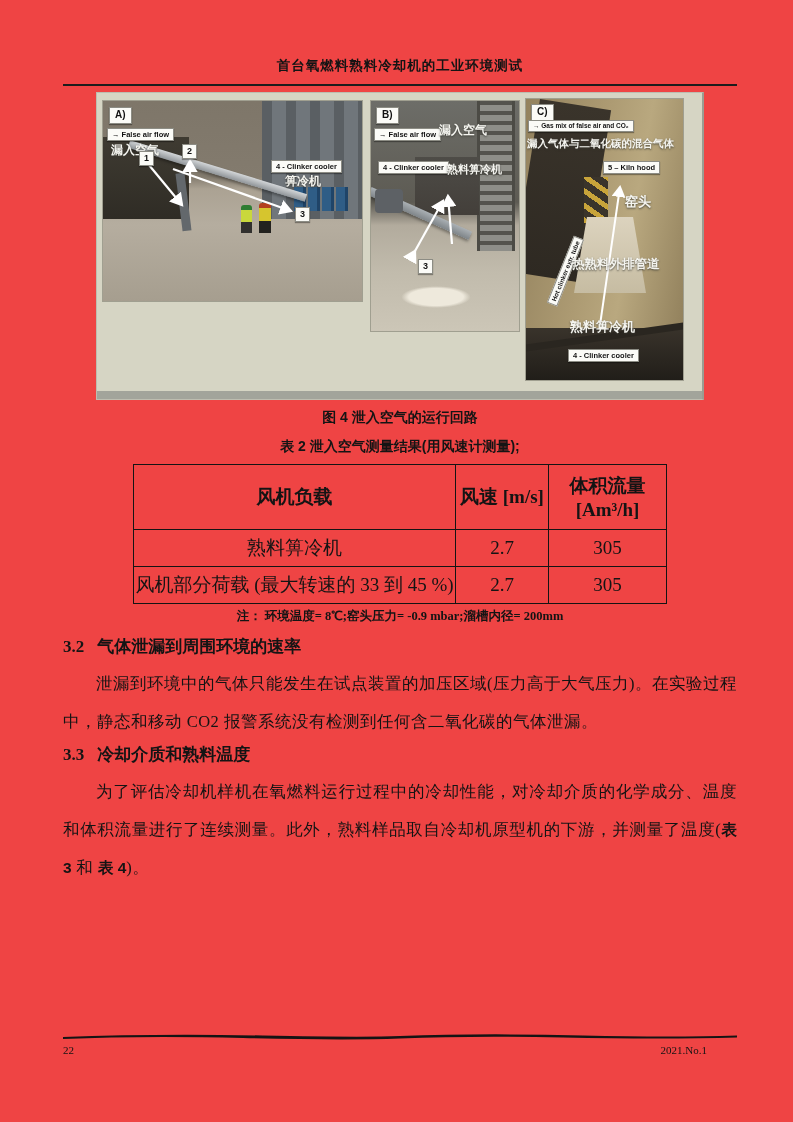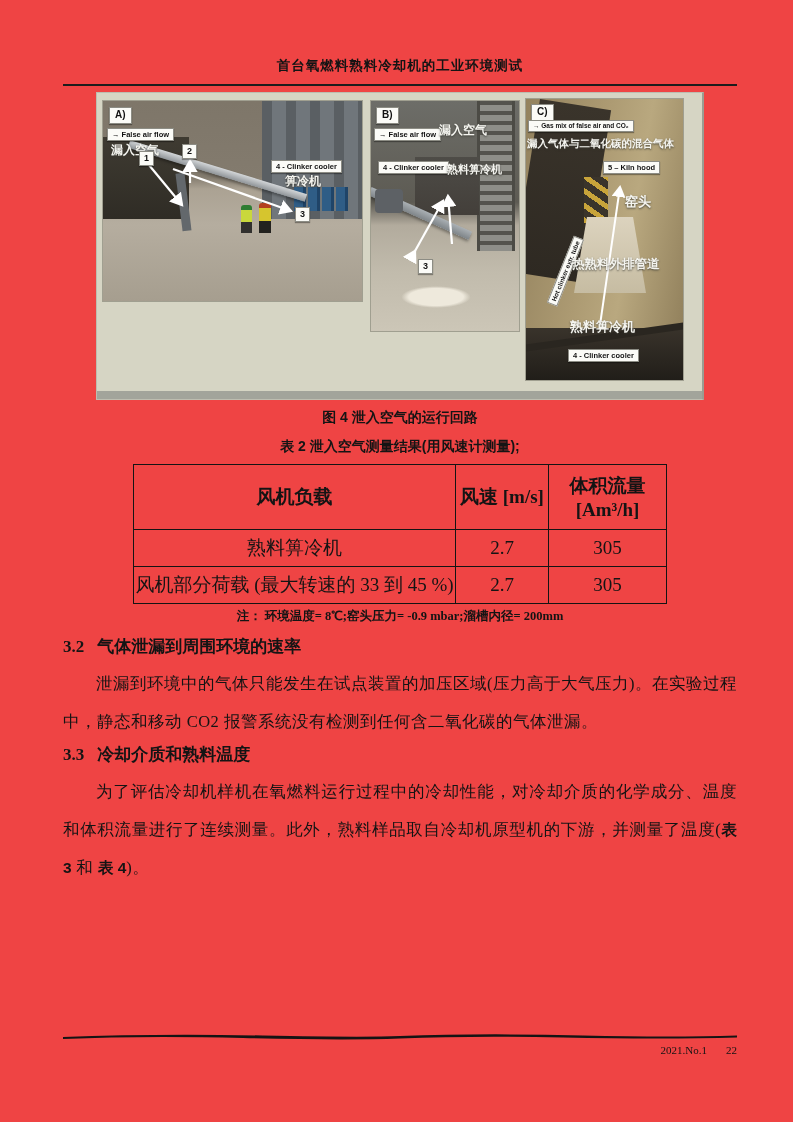--- a/index.html
+++ b/index.html
@@ -73,21 +73,21 @@
   .sec-head .sec-num{margin-right:13px; font-family:"Liberation Serif","DejaVu Serif",serif;}
   .para{
     margin:7px 0 0 0; font-size:16.5px; line-height:38px; text-align:justify;
     text-indent:2em; letter-spacing:0.5px;
   }
   .para b{font-family:"Liberation Sans","DejaVu Sans",sans-serif; font-size:15.5px; letter-spacing:0;}
   
   .footer{position:absolute; left:63px; width:674px; top:1032px;}
   .footer-rule{display:block;}
   .footer-row{position:relative; margin-top:2px; font-size:11px; line-height:14px;}
-  .footer-page{display:block; text-align:right;}
+  .footer-page{display:block; text-align:left;}
   .footer-issue{position:absolute; right:30px; top:0;}
 </style>
 </head>
 <body>
 
 <div class="page">
 
   <div class="content run-head">首台氧燃料熟料冷却机的工业环境测试</div>
 
   <div class="figure">

